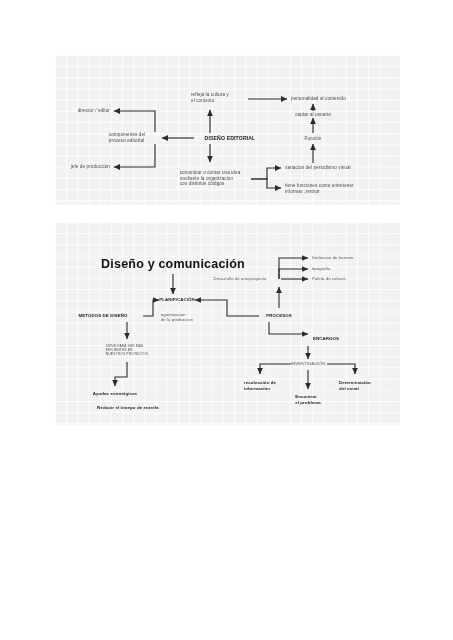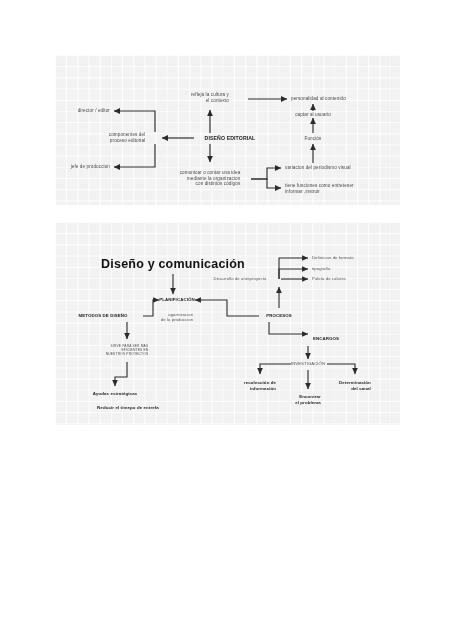--- a/index.html
+++ b/index.html
@@ -39,21 +39,21 @@
     white-space:pre-line;
     letter-spacing:.1px;
   }
   .n-thin   { font-size:4.6px; font-weight:400; color:#4a4a4a; }
   .n-small  { font-size:4.2px; font-weight:400; color:#555; }
   .n-bold   { font-size:5.2px; font-weight:700; color:#1d1d1d; }
   .n-bold-s { font-size:4.4px; font-weight:700; color:#1d1d1d; }
   .n-hero   { font-size:12.5px; font-weight:700; color:#111; letter-spacing:.2px;}
   .n-caps   { font-size:3.3px; font-weight:400; color:#4d4d4d; letter-spacing:.15px;}
 
-  .c  { text-align:right; transform:translate(-50%,-50%); }
+  .c  { text-align:left; transform:translate(-50%,-50%); }
   .l  { text-align:left;   transform:translate(0,-50%); }
   .r  { text-align:right;  transform:translate(-100%,-50%); }
 </style>
 </head>
 <body>
 
 <div class="page">
 
   <div class="canvas" id="canvas-editorial">
 

